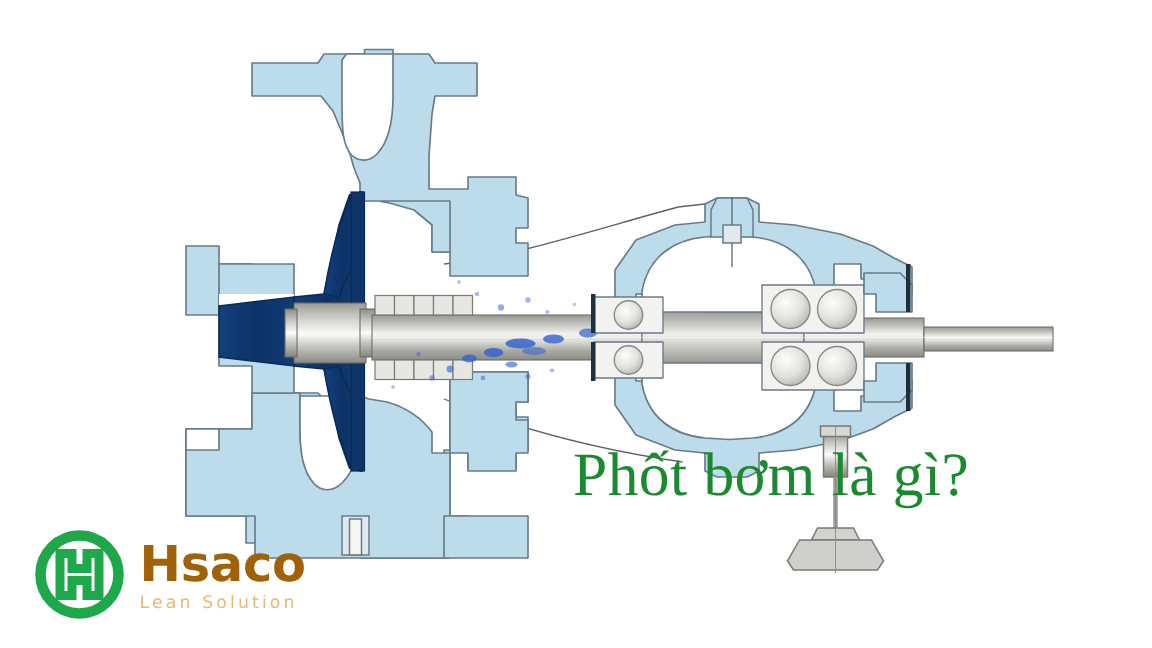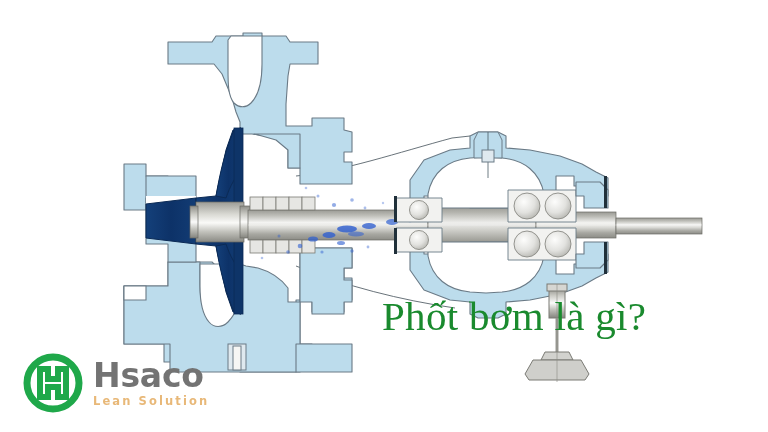--- a/index.html
+++ b/index.html
@@ -50,28 +50,28 @@
   #logo-text {
     margin-left: 9px;
     display: flex;
     flex-direction: column;
     justify-content: center;
   }
   #logo-word {
     font-family: "DejaVu Sans", sans-serif;
     font-size: 33px;
     font-weight: bold;
-    color: #737373;
+    color: #a16207;
     line-height: 1;
     letter-spacing: -0.2px;
   }
   #logo-tag {
     font-family: "DejaVu Sans", sans-serif;
     font-size: 11.5px;
-    font-weight: bold;
+    font-weight: normal;
     color: #e8b878;
     letter-spacing: 2.1px;
     margin-top: 4px;
     line-height: 1;
   }
 </style>
 </head>
 <body>
 
 <div id="stage">

